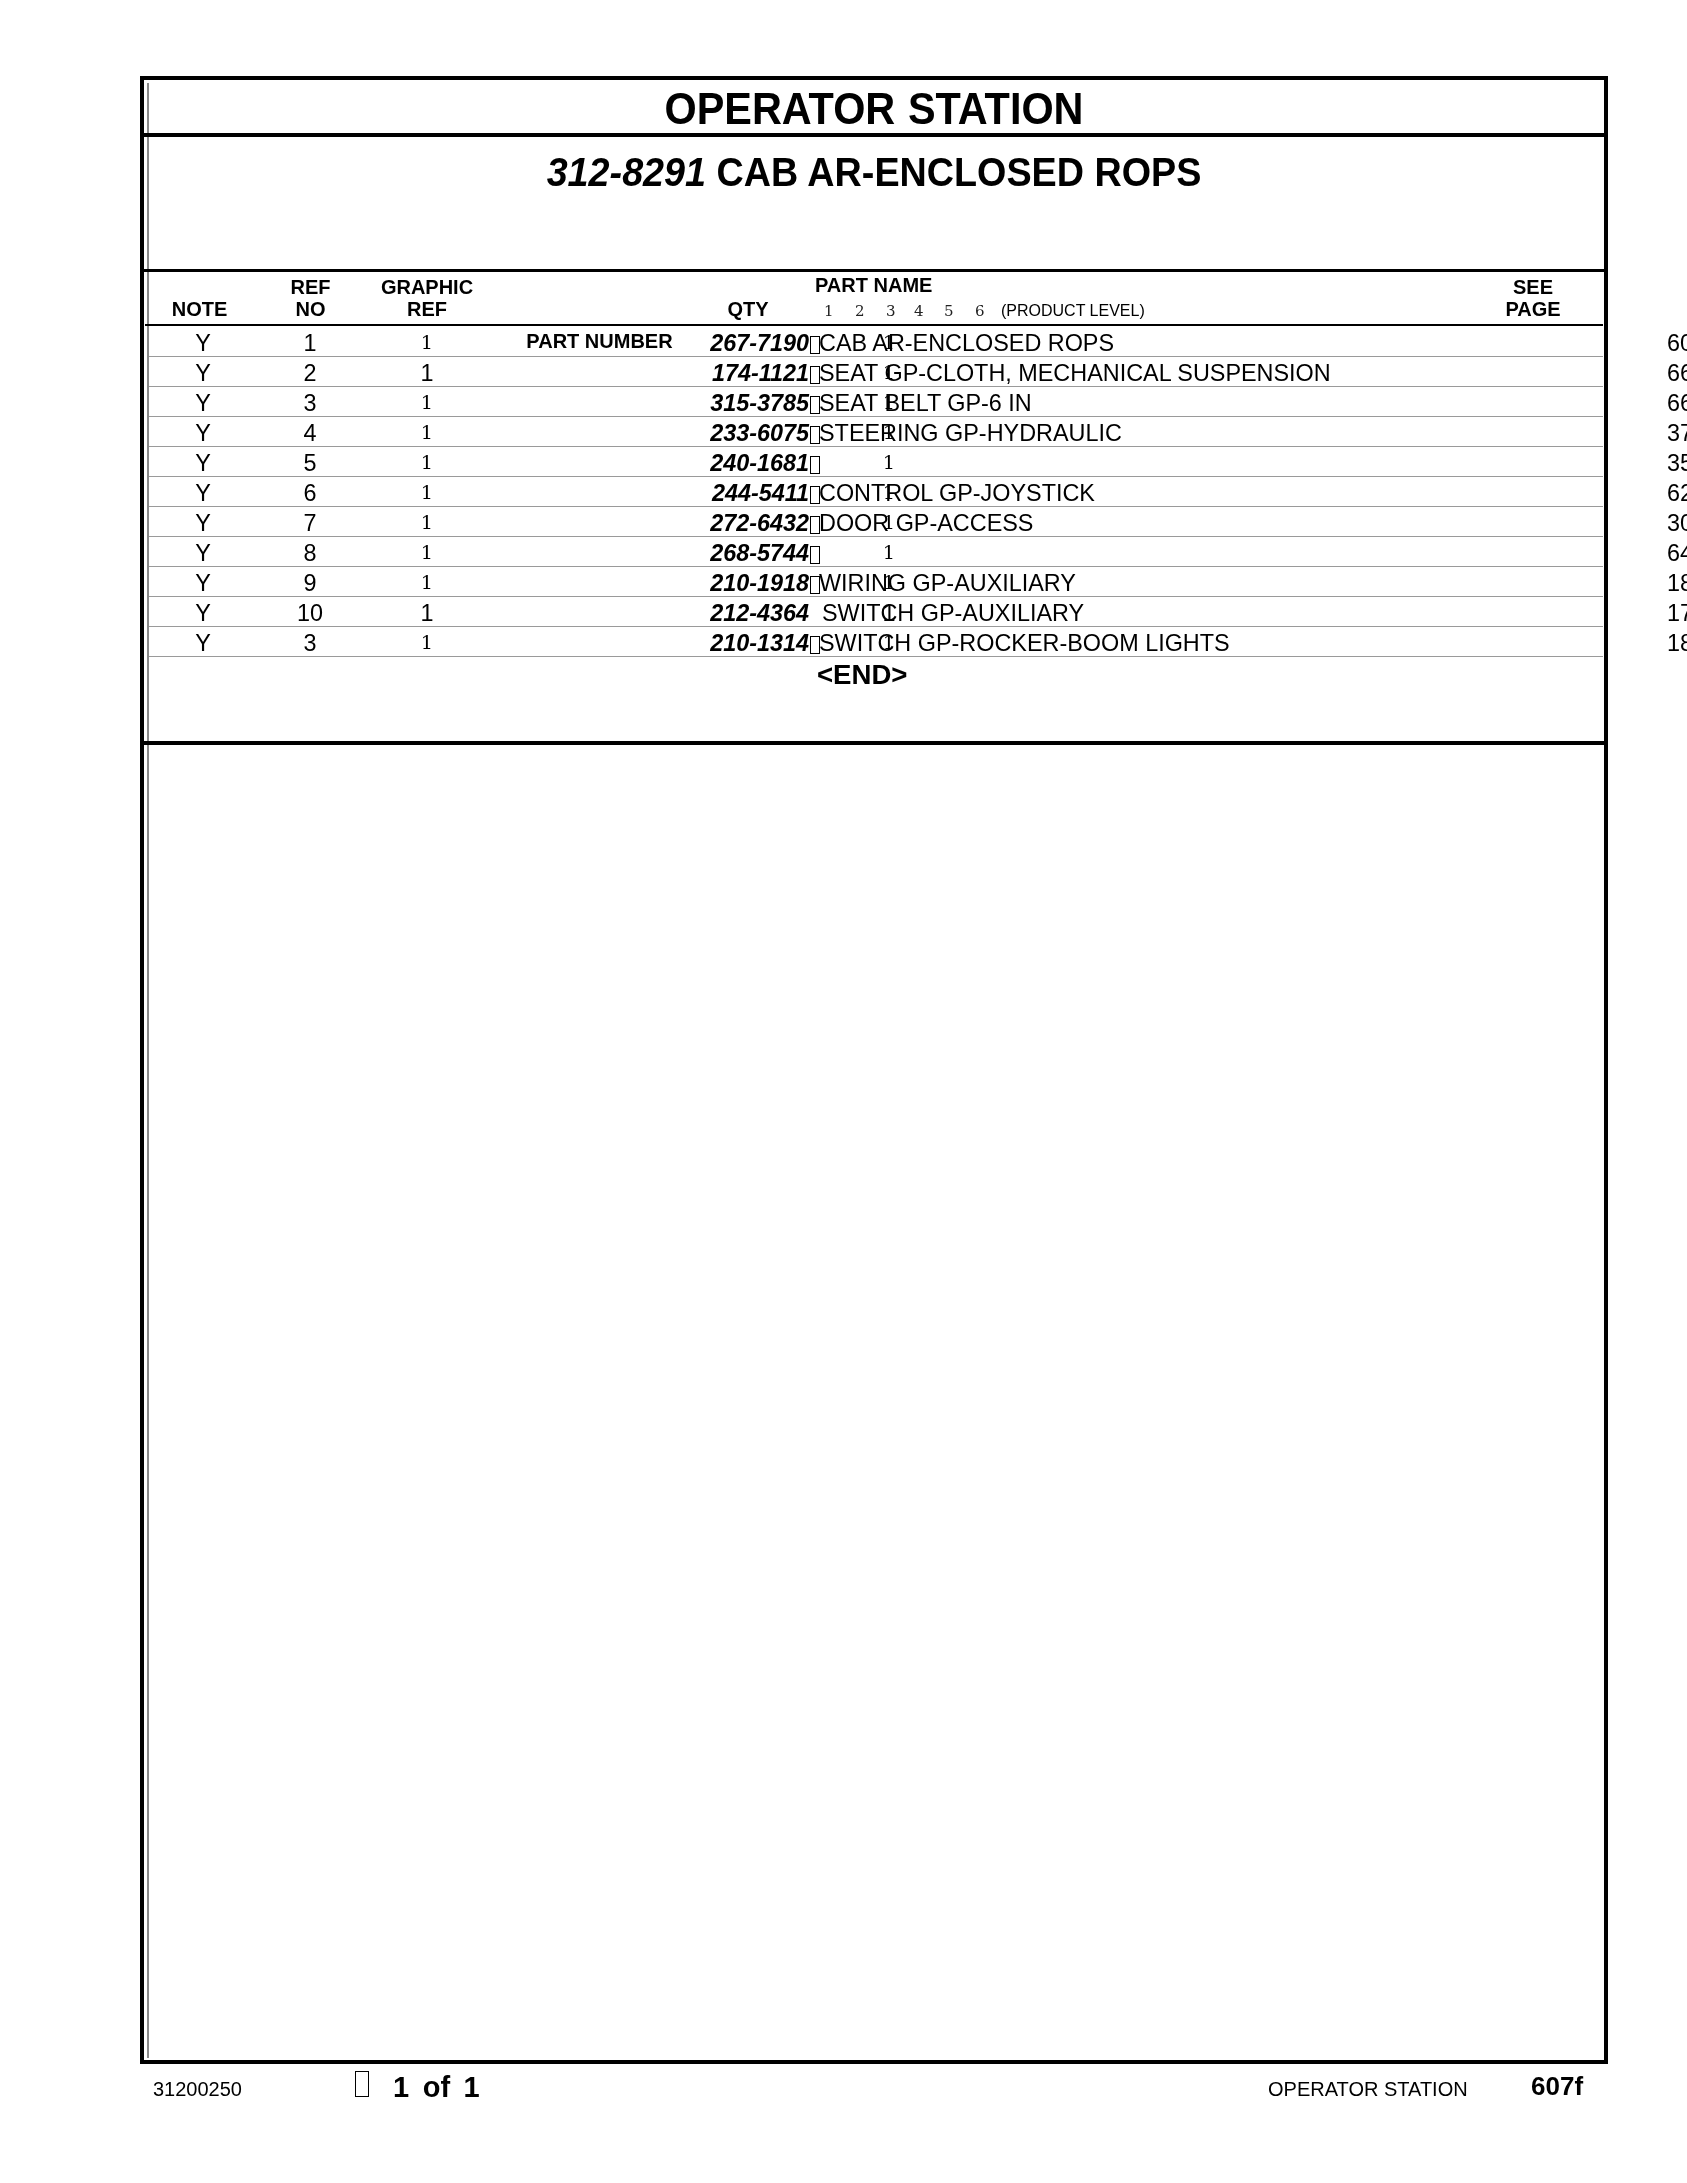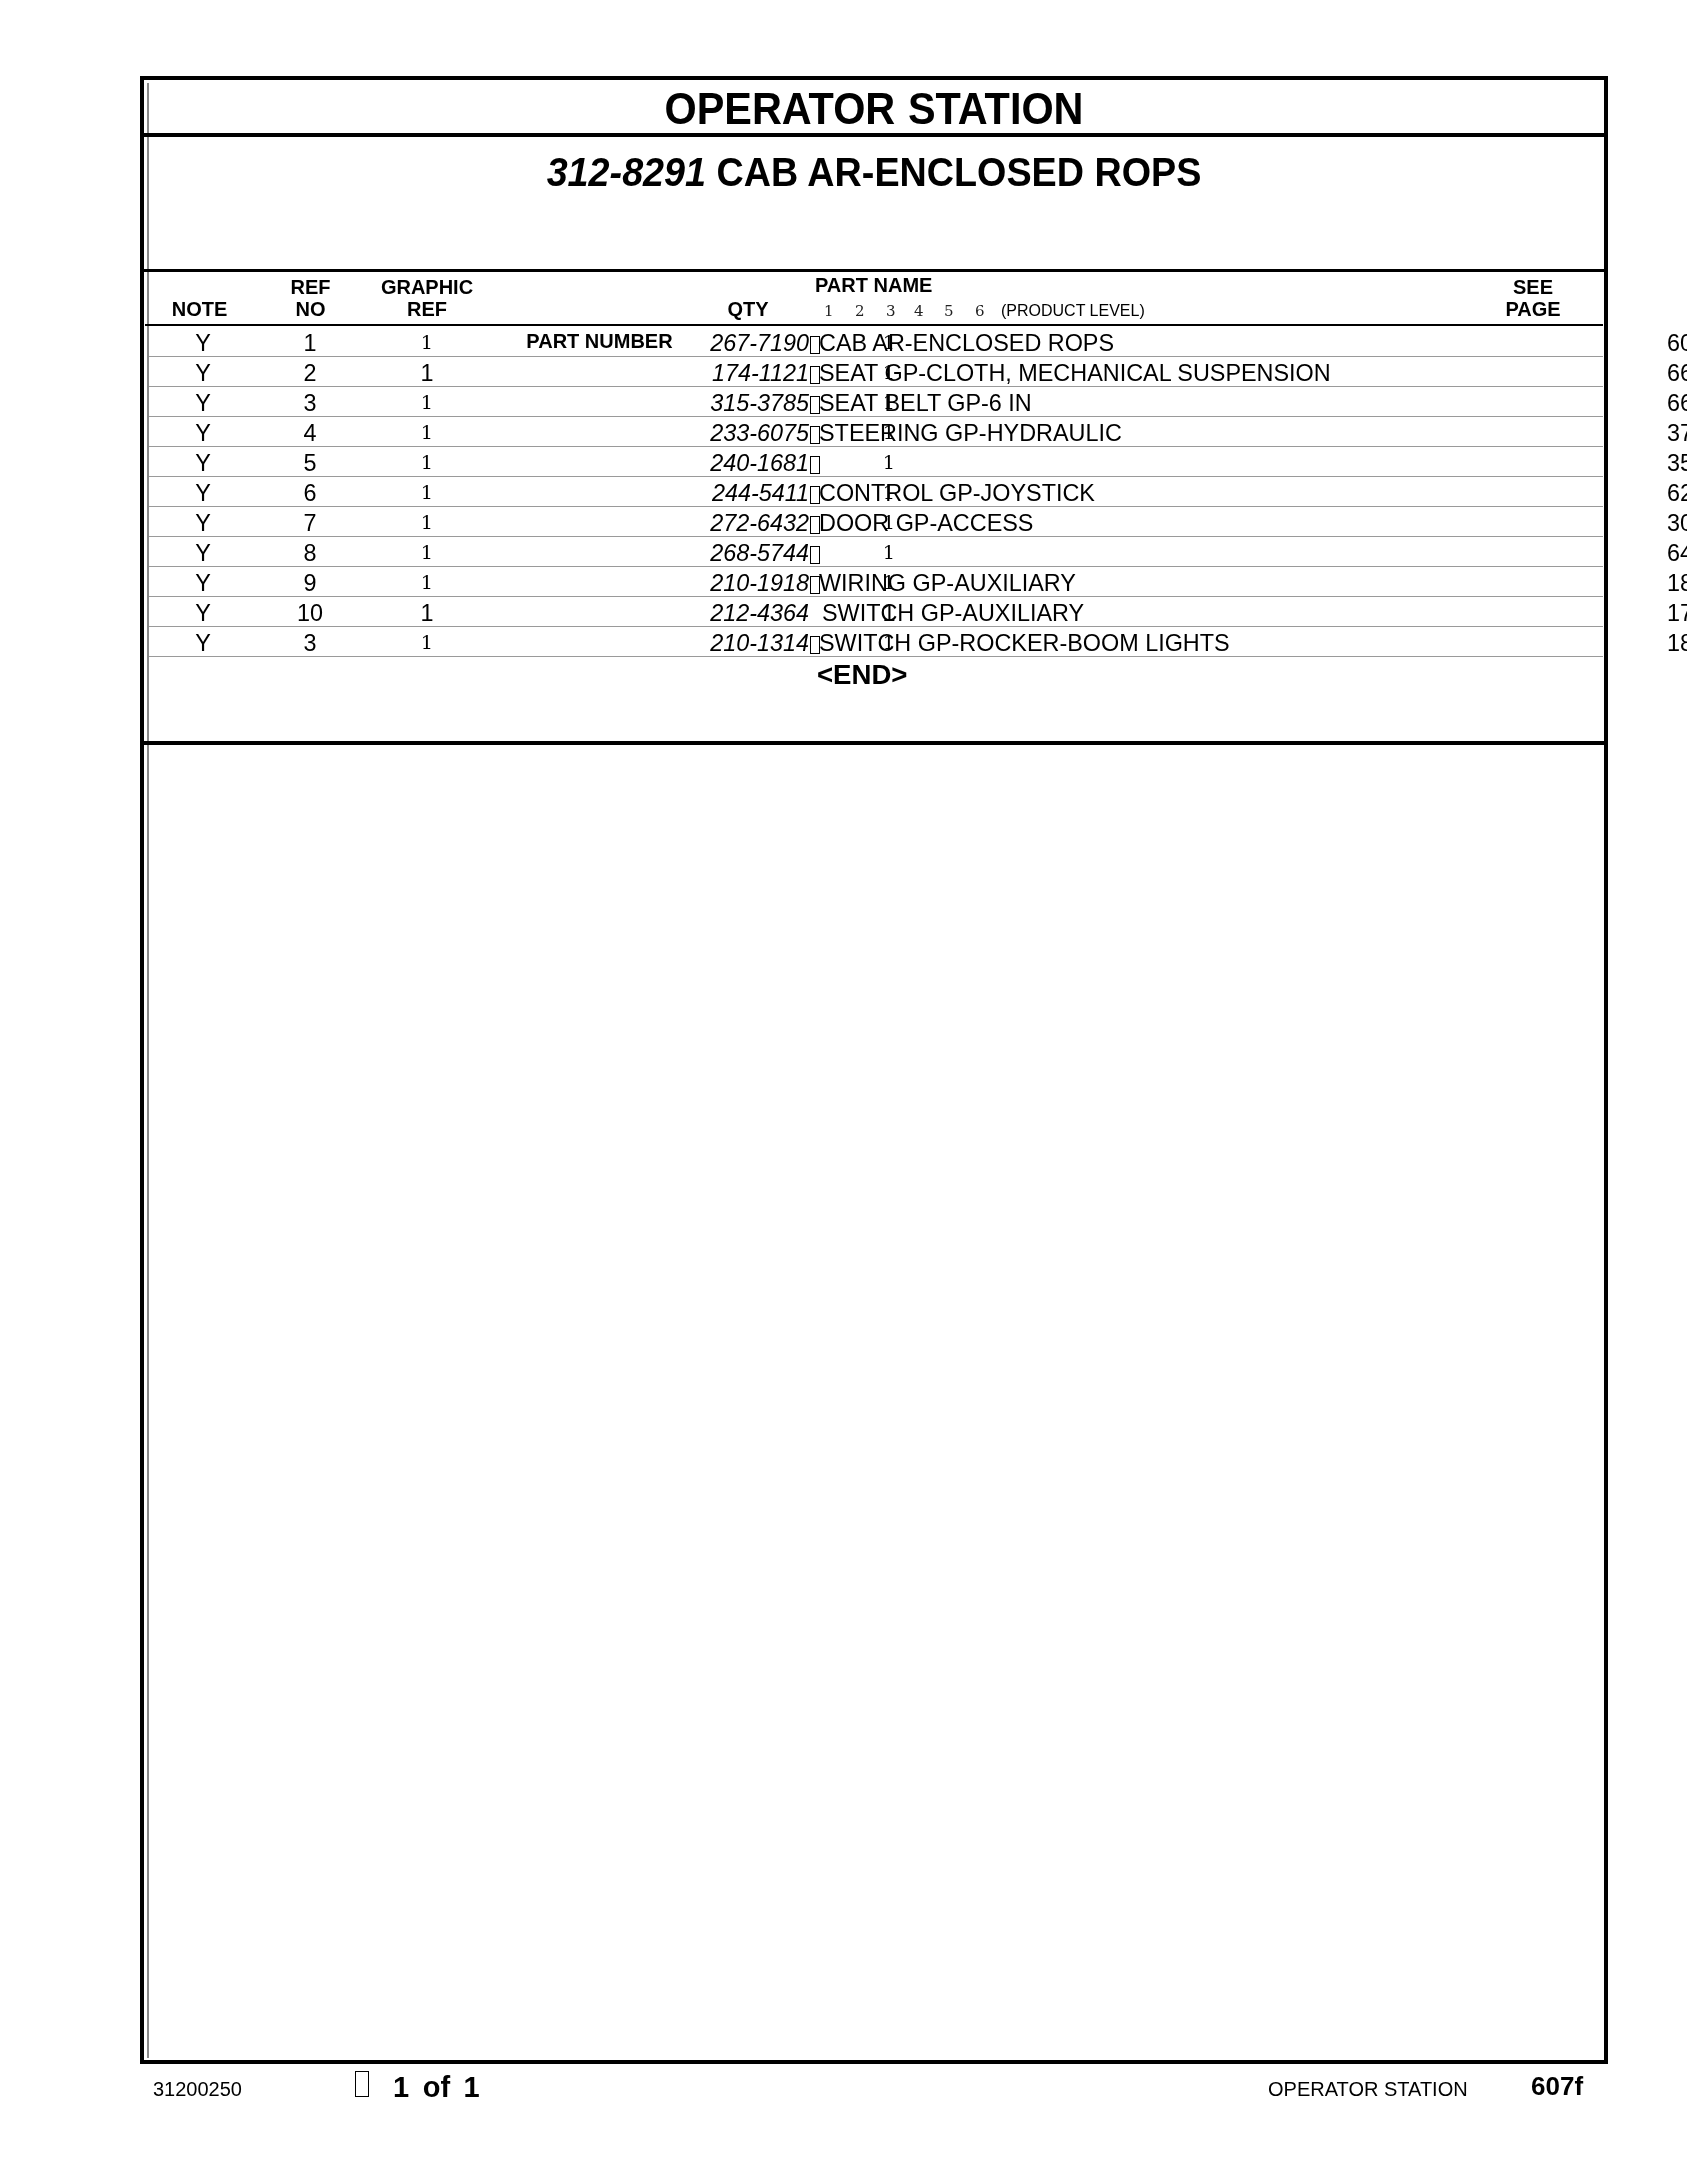--- a/index.html
+++ b/index.html
@@ -32,21 +32,21 @@
     .plevel-label { position: absolute; top: 303px; left: 1001px; font-size: 16px; line-height: 16.5px; }
 
     
     .row { position: absolute; left: 145px; width: 1458px; height: 30px; }
     .row-line { position: absolute; left: 149px; width: 1454px; height: 1.4px; background: #9a9a9a; }
     .cell { position: absolute; top: 0; height: 30px; line-height: 32px; font-size: 23.4px; }
     .c-note { left: 41px; width: 34px; text-align: center; }
     .c-ref  { left: 148px; width: 34px; text-align: center; }
     .c-graph{ left: 265px; width: 34px; text-align: center; font-family: "DejaVu Serif", serif; font-size: 19.3px; }
     .c-graph.plain { font-family: "Liberation Sans", sans-serif; font-size: 23.4px; }
-    .c-pn   { left: 386px; width: 289px; text-align: right; font-style: italic; }
+    .c-pn   { left: 386px; width: 289px; text-align: right; font-style: italic; font-weight: bold; }
     .c-pn .box { display: inline-block; width: 9.6px; height: 18px; border: 1.4px solid #000; margin-left: 1.4px;
                  vertical-align: -2.8px; box-sizing: border-box; }
     .c-pn .box.none { visibility: hidden; }
     .c-qty  { left: 727px; width: 34px; text-align: center; font-family: "DejaVu Serif", serif; font-size: 19.3px; }
     .c-qty.plain { font-family: "Liberation Sans", sans-serif; font-size: 23.4px; }
     .c-name { left: 674px; width: 620px; text-align: left; }
     .c-see  { left: 1371px; width: 190px; text-align: right; }
 
     .end { position: absolute; left: 817px; top: 658px; font-weight: bold; font-size: 27.6px; line-height: 34px; text-align: center; }
 

